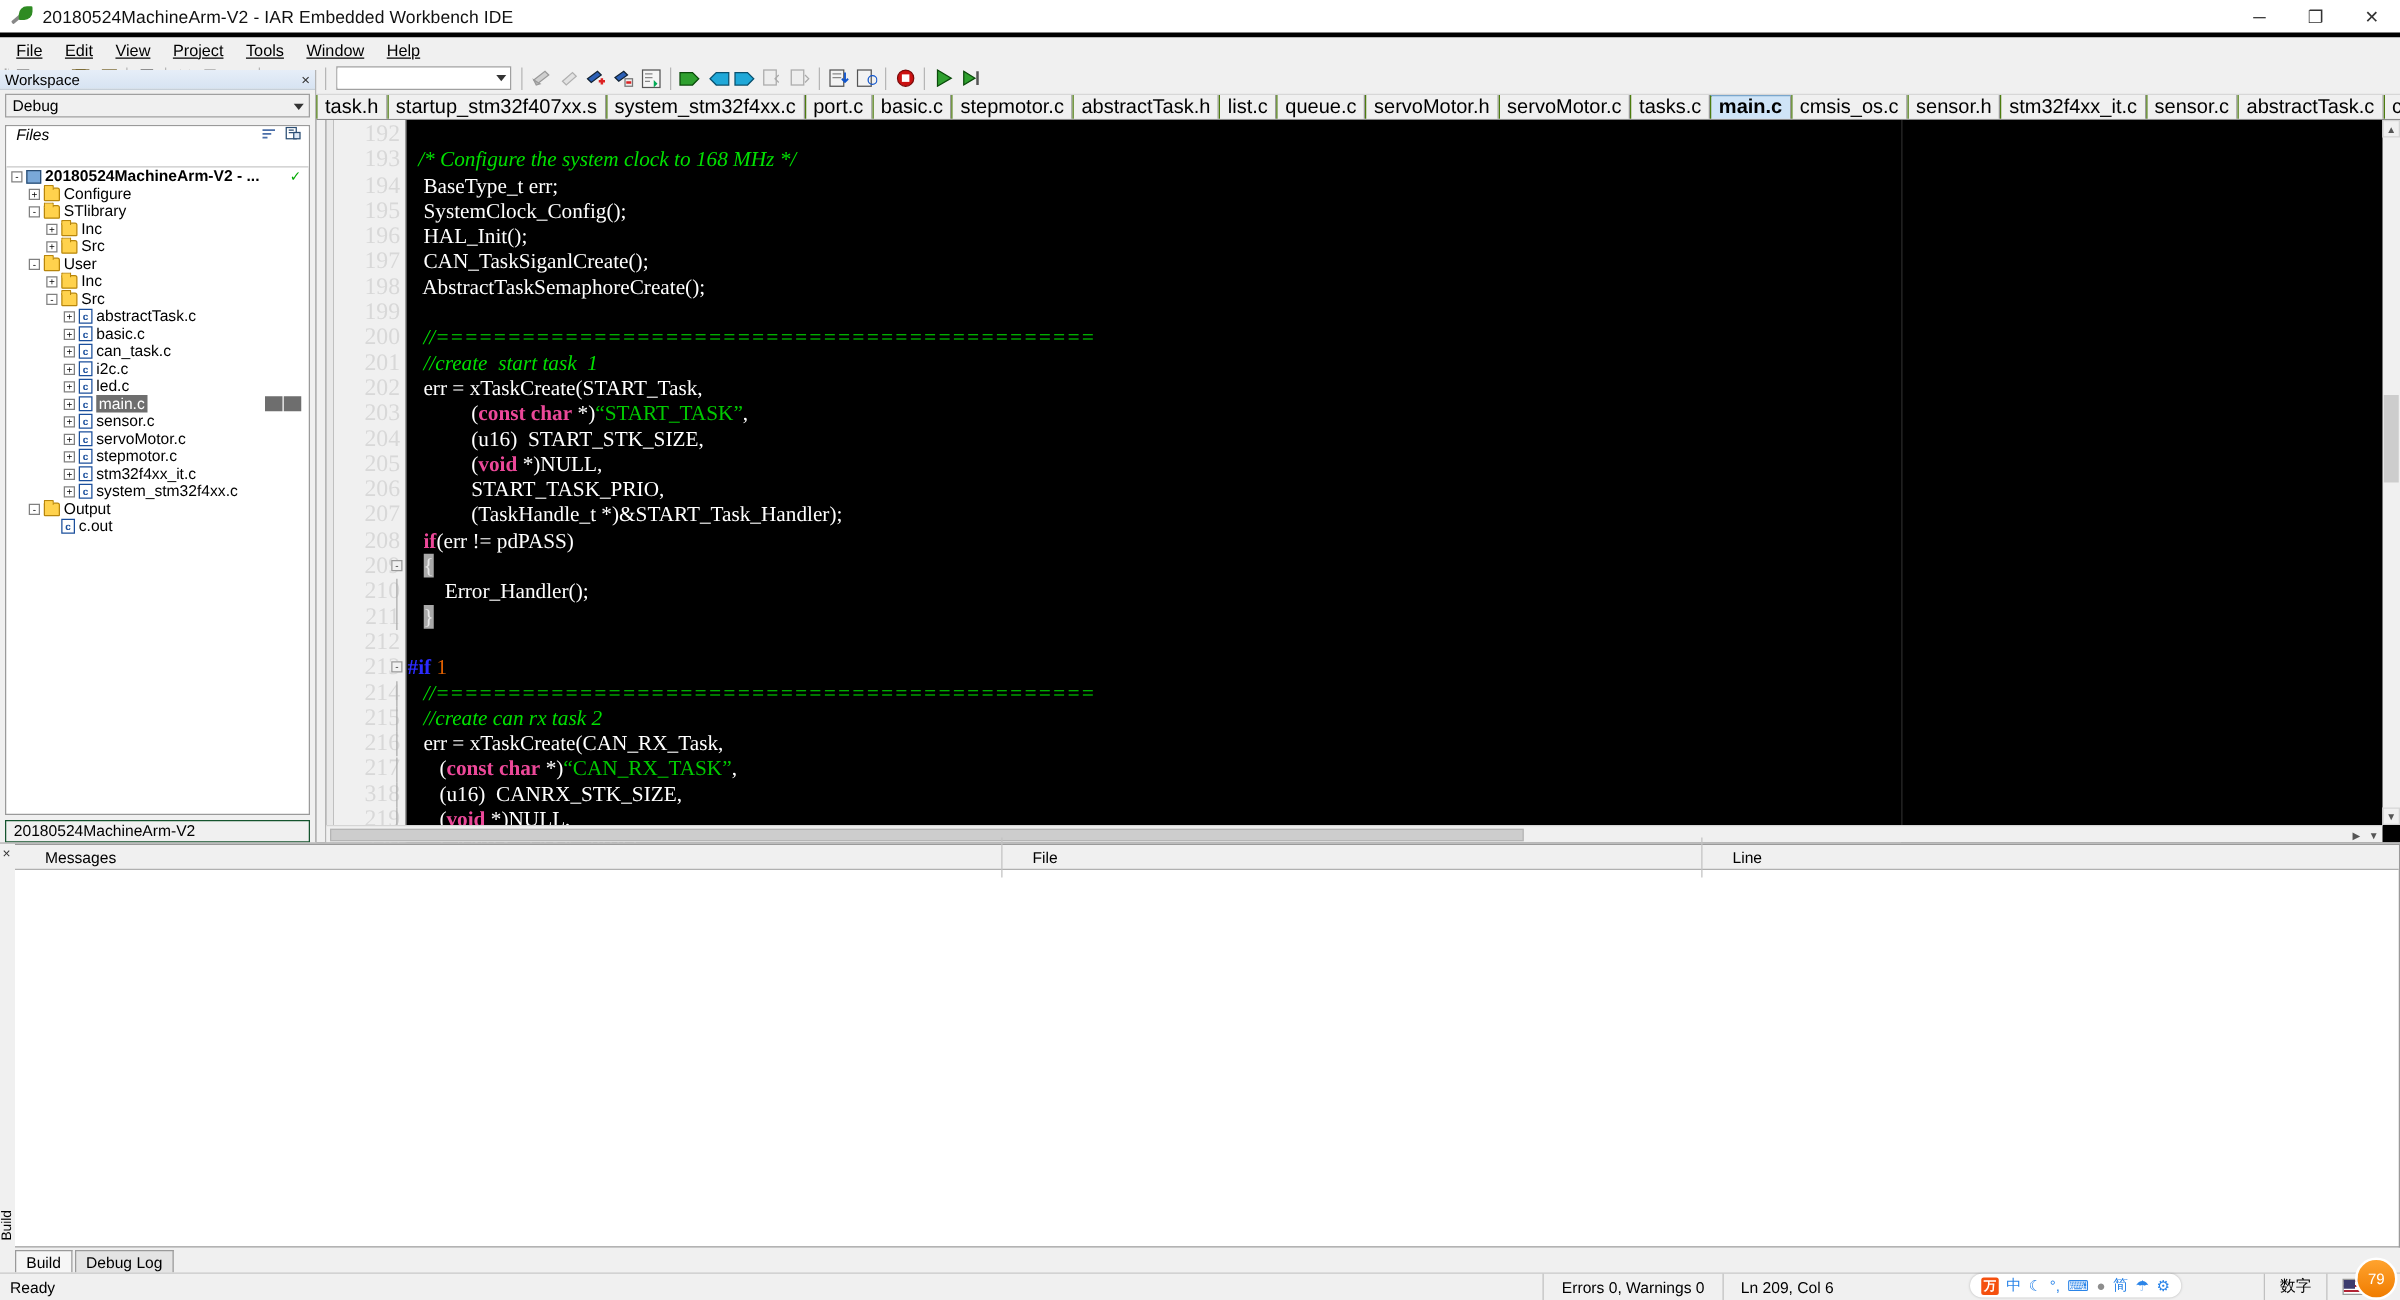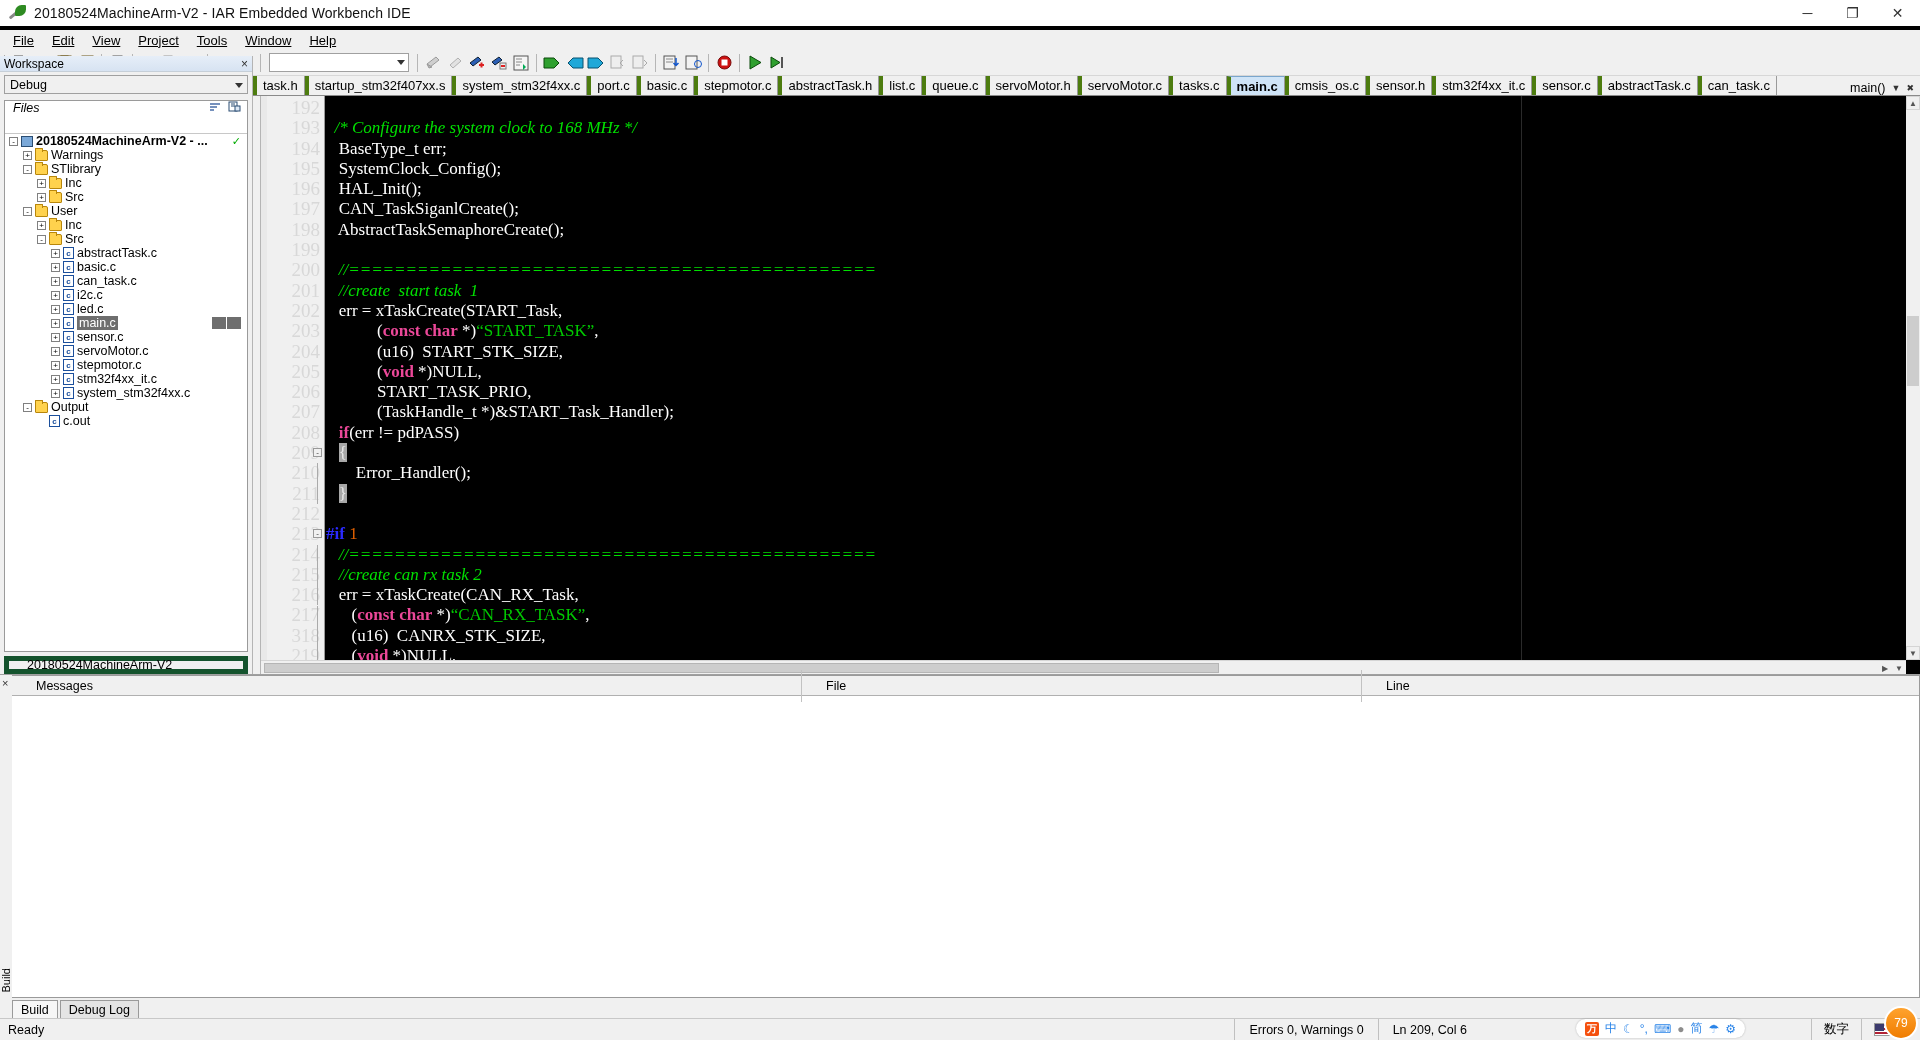--- a/index.html
+++ b/index.html
@@ -67,23 +67,23 @@
     border-top: 5px solid #333;
   }
 
   
   .tabstrip {
     position: absolute; left: 253px; top: 76px; right: 0; height: 20px;
     background: #f0f0f0; display: flex; align-items: flex-end;
     border-bottom: 1px solid #8a8a8a;
   }
   .etab {
-    height: 19px; padding: 0 6px; font-size: 13px; color: #000;
+    height: 19px; padding: 0 6px; font-size: 16px; color: #000;
     display: flex; align-items: center;
-    border-left: 4px solid #4d7c0f; border-right: 1px solid #9a9a9a;
+    border-left: 1px solid #4d7c0f; border-right: 1px solid #9a9a9a;
     background: #f0f0f0; white-space: nowrap;
   }
   .etab.active { background: #cfe4f7; font-weight: bold; border-top: 1px solid #7aa6cc; }
   .tabright {
     margin-left: auto; display: flex; align-items: center; gap: 6px;
     padding-right: 6px; font-size: 12.5px;
   }
   .tabright .caret { font-size: 9px; color: #333; }
 
   
@@ -144,22 +144,22 @@
     transform: skewY(-0deg); position: relative;
   }
   .ic-file {
     width: 11px; height: 12px; margin-right: 3px; flex: 0 0 auto;
     background: #fff; border: 1px solid #1b4f9c; position: relative;
     font-size: 8px; color: #1b4f9c; text-align: center; line-height: 11px;
     font-weight: bold;
   }
   .ws-foot {
     position: absolute; left: 4px; right: 4px; bottom: 0; height: 18px;
-    border: 5px solid #14532d; background: #f0f0f0; display: flex; align-items: center;
-    padding-left: 18px; font-size: 12.5px;
+    border: 1px solid #14532d; background: #f0f0f0; display: flex; align-items: center;
+    padding-left: 6px; font-size: 12.5px;
   }
 
   
   .editor {
     position: absolute; left: 253px; top: 96px; right: 0; bottom: 366px;
     background: #000;
   }
   .ed-leftmargin {
     position: absolute; left: 0; top: 0; width: 8px; bottom: 0; background: #f0f0f0;
     border-right: 1px solid #b5b5b5;
@@ -540,21 +540,21 @@
             <span style="width: 4px; flex: 0 0 auto;"></span>
             <span class="exp">-</span>
             <span class="ic-proj"></span>
             <span class="lbl" style="font-weight: bold;">20180524MachineArm-V2 - ...</span>
             <span style="margin-left: auto; padding-right: 6px; color: rgb(0, 170, 0); font-size: 11px;">✓</span>
           </div>
           <div class="row">
             <span style="width: 18px; flex: 0 0 auto;"></span>
             <span class="exp">+</span>
             <span class="ic-folder"></span>
-            <span class="lbl">Warnings</span>
+            <span class="lbl">Configure</span>
           </div>
           <div class="row">
             <span style="width: 18px; flex: 0 0 auto;"></span>
             <span class="exp">-</span>
             <span class="ic-folder"></span>
             <span class="lbl">STlibrary</span>
           </div>
           <div class="row">
             <span style="width: 32px; flex: 0 0 auto;"></span>
             <span class="exp">+</span>

